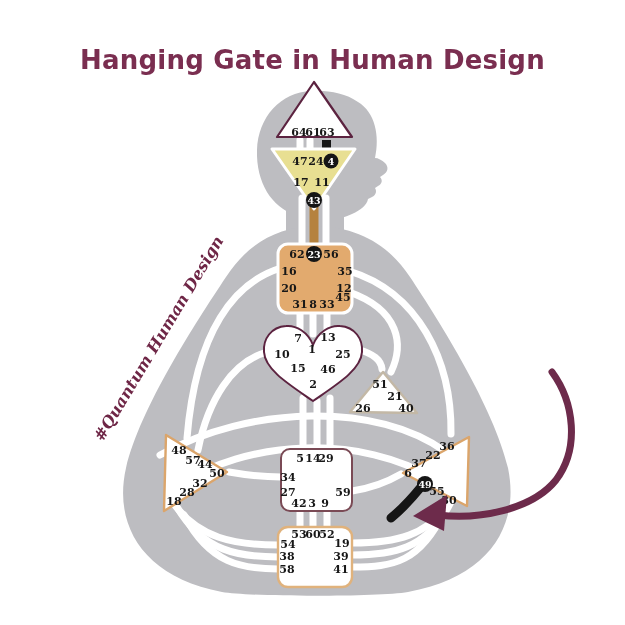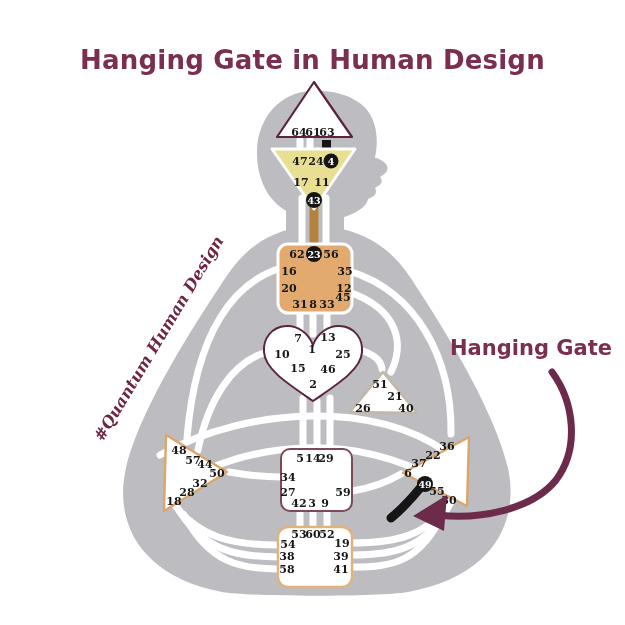--- a/index.html
+++ b/index.html
@@ -173,15 +173,14 @@
       <text class="gate" x="287" y="573">58</text>
       <text class="gate" x="341" y="573">41</text>
     </g>
 
     <g>
       <path d="M 552 372 C 574 402 580 448 556 480 C 532 510 478 520 438 515" stroke="#6d2b4b" stroke-width="7" fill="none" stroke-linecap="round"></path>
       <polygon points="413,516 447,495 444,531" fill="#6d2b4b"></polygon>
     </g>
   </svg>
 
-  <div class="callout-label">Hanging Gate</div>
   <div class="watermark">#Quantum Human Design</div>
 </div>
 
 </body></html>

